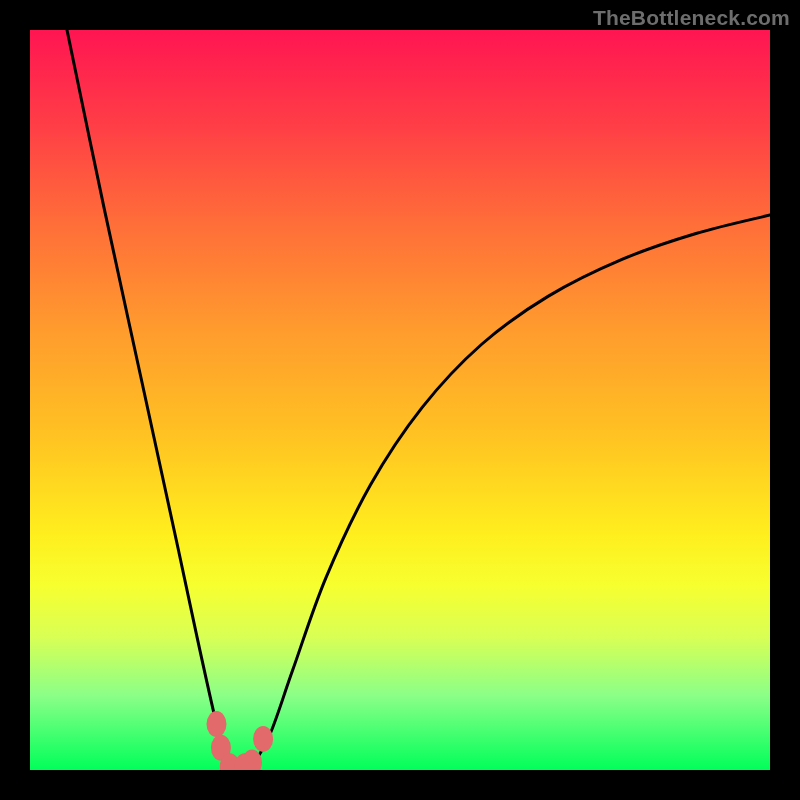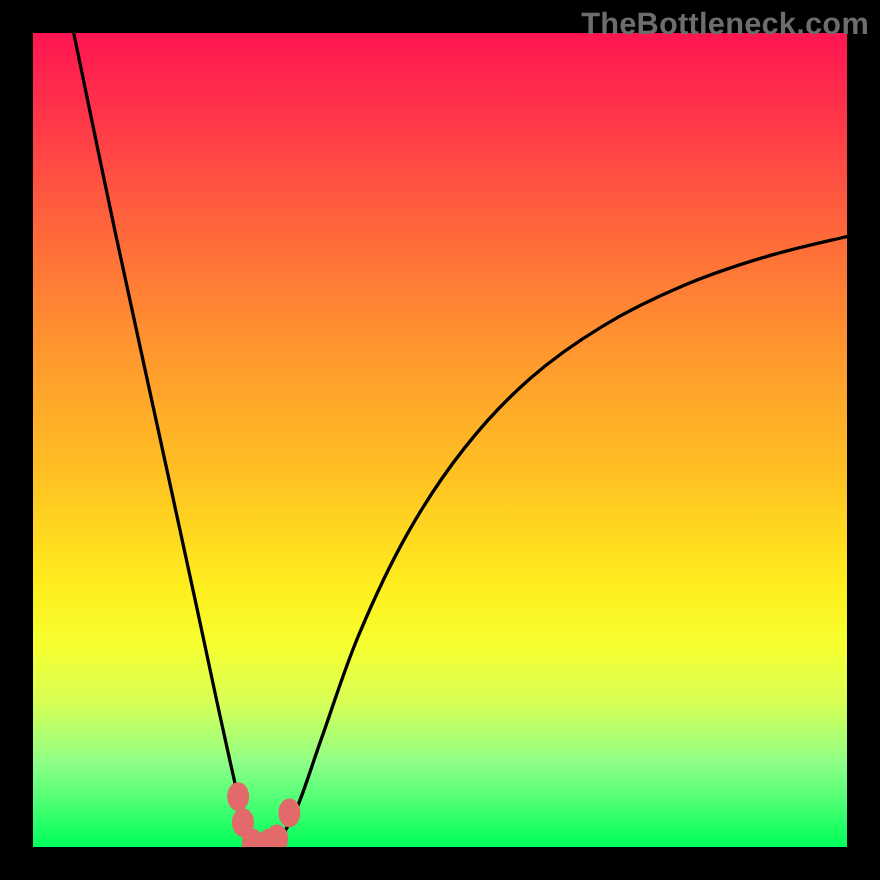--- a/index.html
+++ b/index.html
@@ -27,21 +27,21 @@
       #d9ff55 82%,
       #8aff88 90%,
       #00ff5a 100%
     );
   }
   .watermark {
     position: absolute;
     top: 6px;
     right: 10px;
     font-family: Arial, Helvetica, sans-serif;
-    font-size: 28px;
+    font-size: 21px;
     font-weight: bold;
     color: #6d6d6d;
     letter-spacing: 0.2px;
     user-select: none;
   }
   svg.curve {
     position: absolute;
     left: 0;
     top: 0;
     width: 740px;

